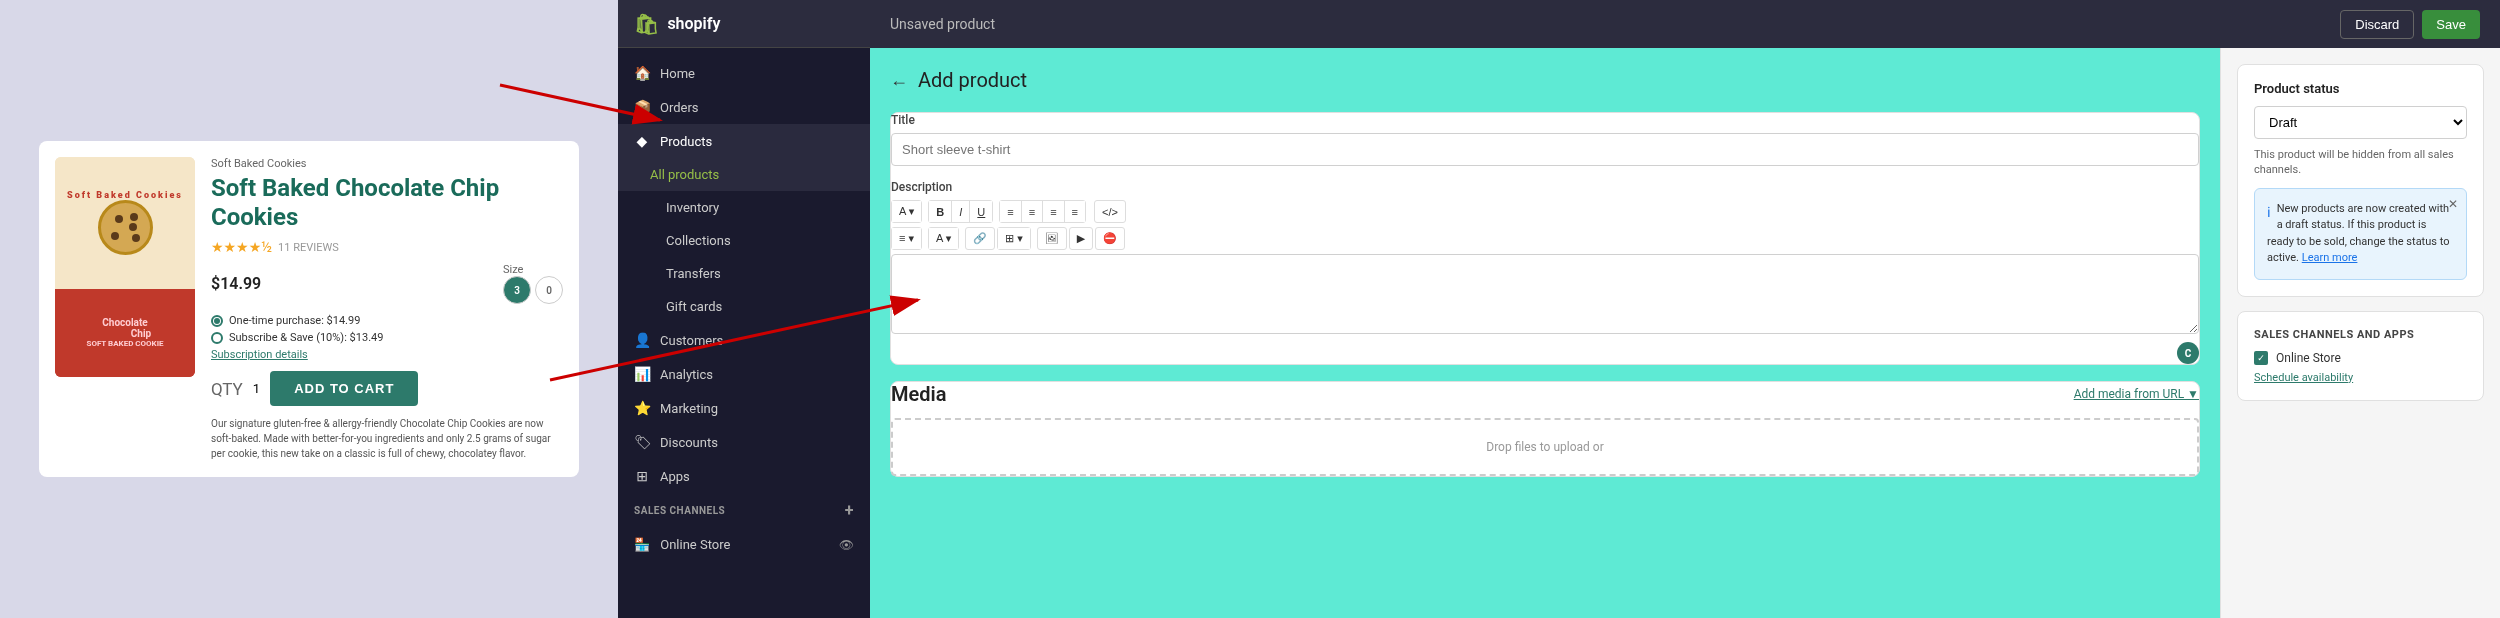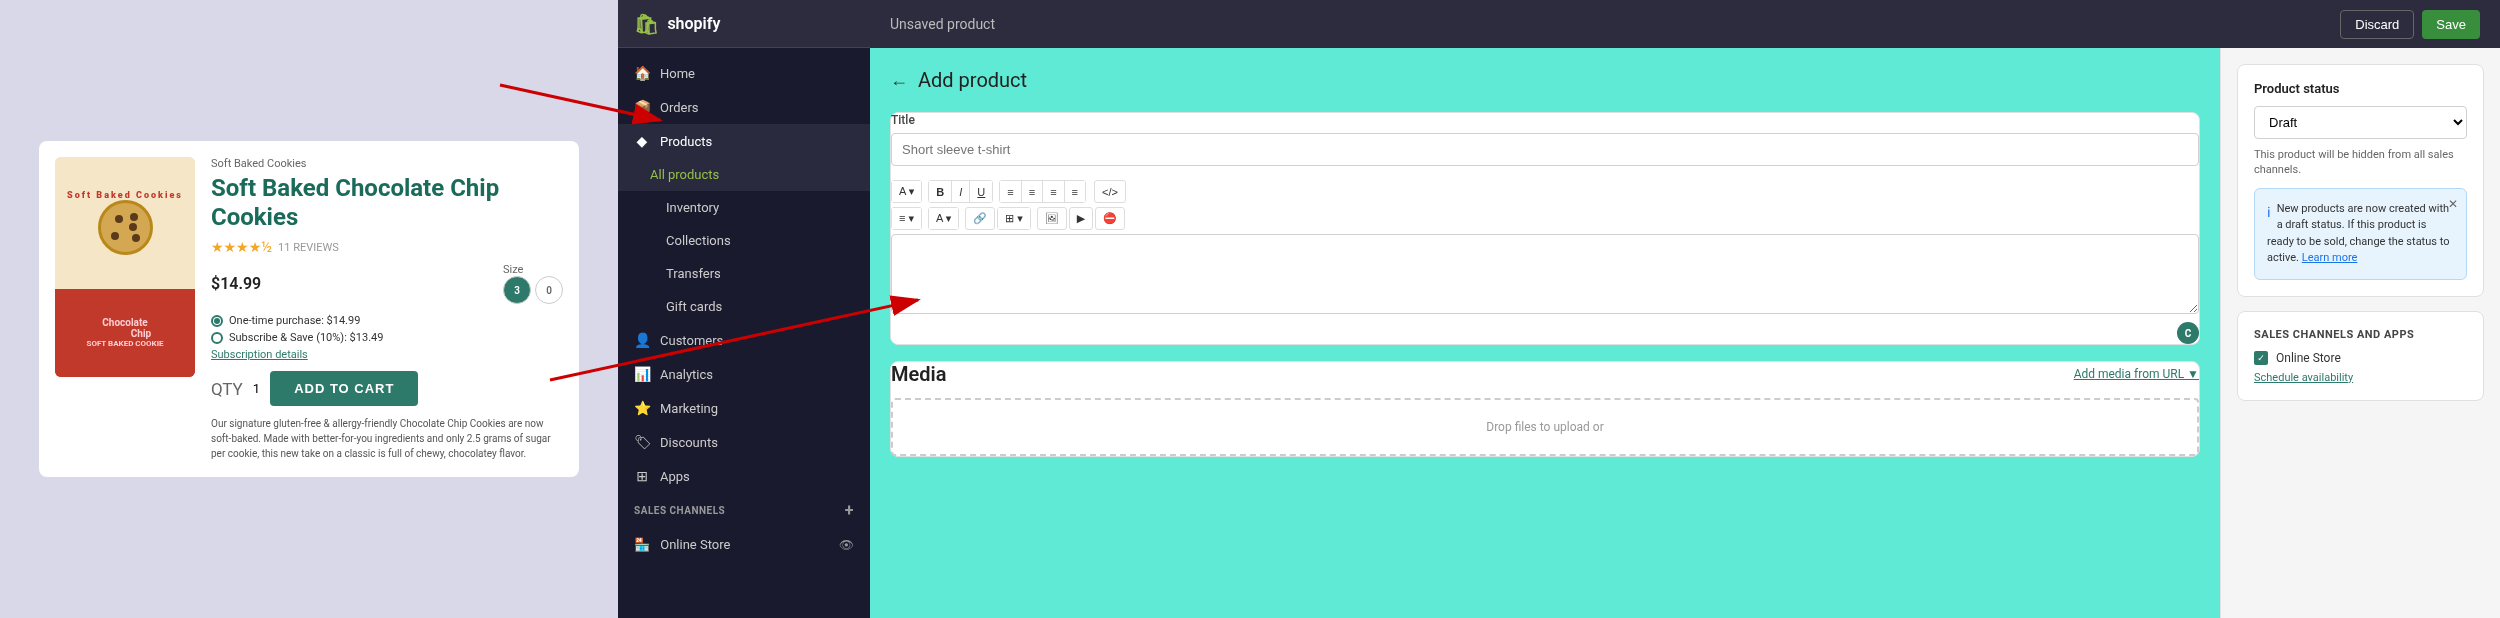--- a/index.html
+++ b/index.html
@@ -568,20 +568,21 @@
       <div class="page-header">
         <span class="back-arrow">←</span>
         <h1 class="page-heading">Add product</h1>
       </div>
 
       <div class="form-card">
         <div class="form-label">Title</div>
         <input class="form-input" type="text" placeholder="Short sleeve t-shirt" style="">
 
         <div style="height:14px;"></div>
+        <div class="form-label">Description</div>
 
         
         <div class="description-toolbar">
           <div class="toolbar-group">
             <button class="toolbar-btn">A ▾</button>
           </div>
           <div class="toolbar-group">
             <button class="toolbar-btn"><strong>B</strong></button>
             <button class="toolbar-btn"><em>I</em></button>
             <button class="toolbar-btn"><u>U</u></button>

